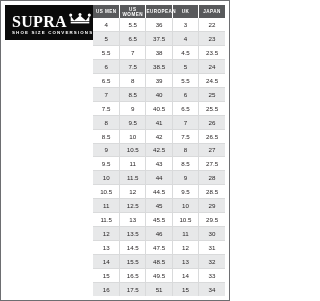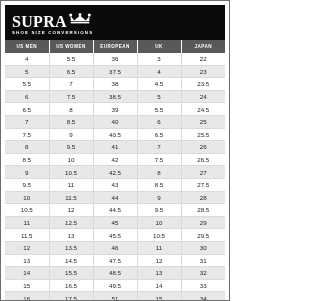--- a/index.html
+++ b/index.html
@@ -20,21 +20,21 @@
     box-sizing: border-box;
     border: 1px solid #6d6e71;
     background: #ffffff;
     padding: 4px;
     overflow: hidden;
   }
   .inner {
     width: 100%;
     height: 100%;
     display: flex;
-    flex-direction: column;
+    flex-direction: row;
   }
   
   .brand-band {
     background: #0a0a0a;
     height: 35px;
     flex: 0 0 35px;
     display: flex;
     align-items: center;
     padding-left: 7px;
     box-sizing: border-box;

